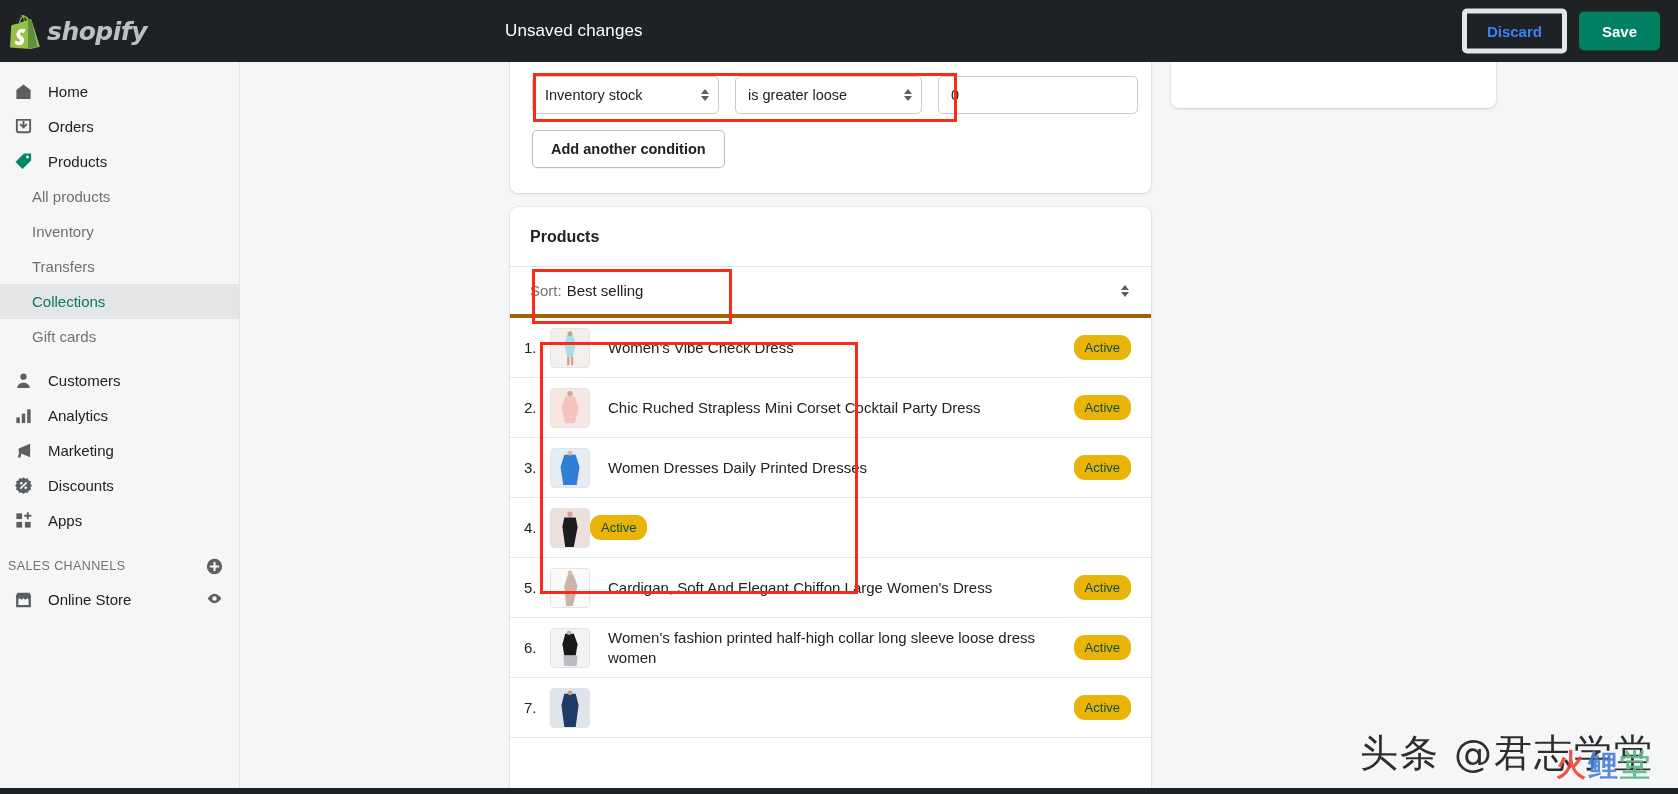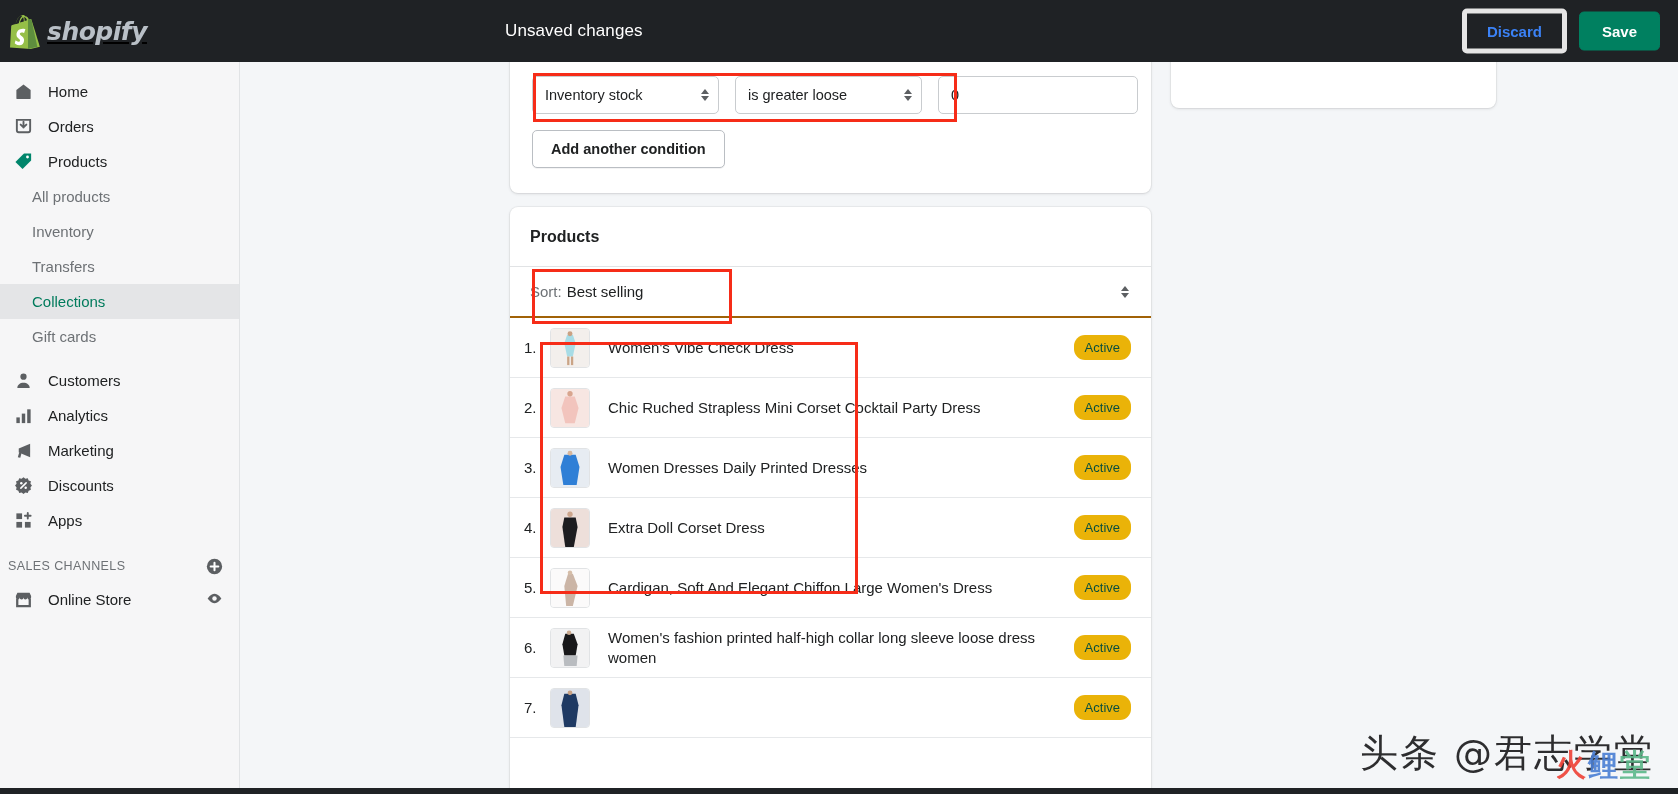--- a/index.html
+++ b/index.html
@@ -14,21 +14,21 @@
   
   .topbar {
     position: absolute; top: 0; left: 0;
     width: 1678px; height: 62px;
     background: #1f2225;
     display: flex; align-items: center;
     z-index: 40;
   }
   .logo-wrap {
     display: flex; align-items: center;
-    padding-left: 10px; gap: 7px; text-decoration: underline;
+    padding-left: 10px; gap: 7px;
   }
   .logo-mark { width: 30px; height: 33px; display: block; }
   .logo-word {
     color: #b9c0c7; font-size: 25px; font-weight: bold;
     font-style: italic; letter-spacing: -0.5px;
     font-family: "DejaVu Sans", sans-serif;
   }
   .topbar-title {
     position: absolute; left: 505px; top: 50%;
     transform: translateY(-50%);
@@ -193,21 +193,21 @@
   }
   .products-title {
     position: absolute; left: 20px; top: 21px;
     font-size: 16px; font-weight: bold;
     color: #202223;
   }
   .sort-bar {
     position: absolute; left: 0; top: 59px;
     width: 641px; height: 52px;
     border-top: 1px solid #e1e3e5;
-    border-bottom: 2px solid #a16207;
+    border-bottom: 4px solid #a16207;
     display: flex; align-items: center;
     padding: 0 20px;
     cursor: pointer;
   }
   .sort-label { font-size: 15px; color: #6d7175; }
   .sort-value { font-size: 15px; color: #202223; margin-left: 5px; }
   .sort-arrows {
     position: absolute; right: 22px; top: 50%;
     transform: translateY(-50%);
     display: flex; flex-direction: column; gap: 2px;
@@ -553,21 +553,20 @@
 
       <div class="prod-row">
         <span class="prod-idx">4.</span>
         <span class="thumb">
           <svg viewBox="0 0 40 40" preserveAspectRatio="none">
             <rect width="40" height="40" fill="#eddfda"></rect>
             <path d="M14 9h12l2 10-4 21H15l-3-21z" fill="#1d1d20"></path>
             <circle cx="20" cy="5.5" r="2.8" fill="#cda68d"></circle>
           </svg>
         </span>
-        <span class="prod-name">Extra Doll Corset Dress</span>
         <span class="badge">Active</span>
       </div>
 
       <div class="prod-row">
         <span class="prod-idx">5.</span>
         <span class="thumb">
           <svg viewBox="0 0 40 40" preserveAspectRatio="none">
             <rect width="40" height="40" fill="#fbfafa"></rect>
             <path d="M18 5h5l5 13-5 21h-7l-2-21z" fill="#cbb5a6"></path>
             <circle cx="20" cy="4" r="2.4" fill="#d5bda8"></circle>

